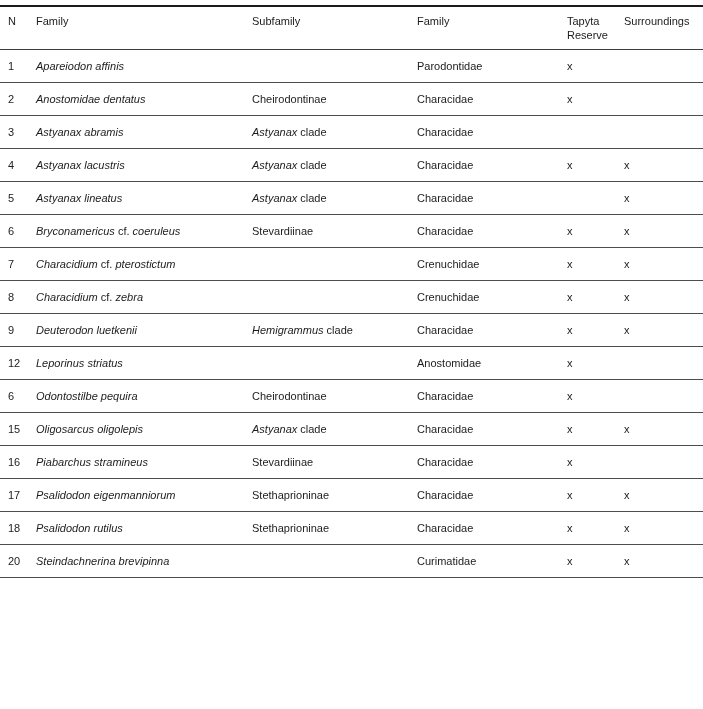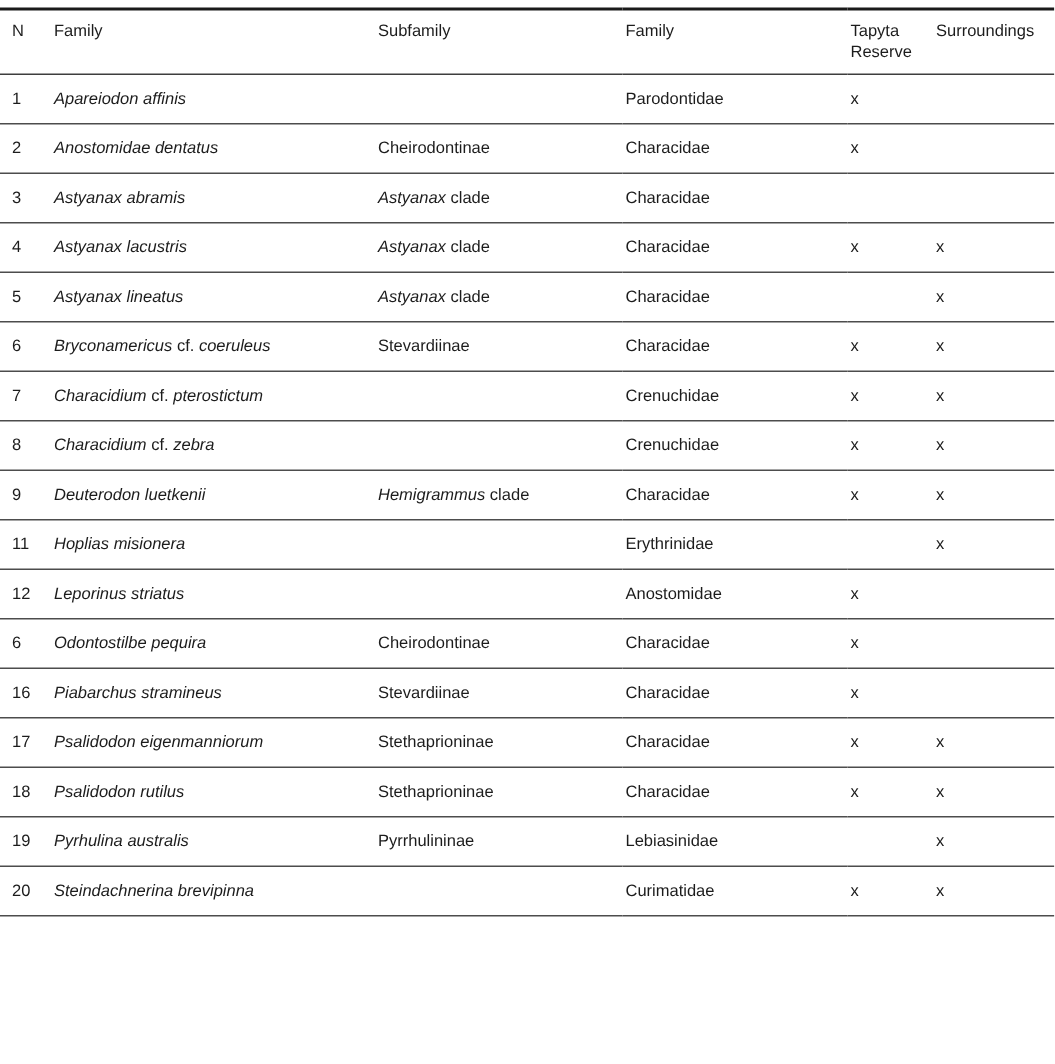--- a/index.html
+++ b/index.html
@@ -137,44 +137,44 @@
         </tr>
         <tr>
           <td class="n-cell">9</td>
           <td class="species-cell"><i>Deuterodon</i> <i>luetkenii</i></td>
           <td class="subfamily-cell"><i>Hemigrammus</i> clade</td>
           <td class="family-cell">Characidae</td>
           <td class="tapyta-cell">x</td>
           <td class="surround-cell">x</td>
         </tr>
         <tr>
-          <td class="n-cell">11</td>
-          <td class="species-cell"><i>Hoplias</i> <i>misionera</i></td>
-          <td class="subfamily-cell"></td>
-          <td class="family-cell">Erythrinidae</td>
-          <td class="tapyta-cell"></td>
-          <td class="surround-cell">x</td>
-        </tr>
-        <tr>
           <td class="n-cell">12</td>
           <td class="species-cell"><i>Leporinus</i> <i>striatus</i></td>
           <td class="subfamily-cell"></td>
           <td class="family-cell">Anostomidae</td>
           <td class="tapyta-cell">x</td>
           <td class="surround-cell"></td>
         </tr>
         <tr>
           <td class="n-cell">6</td>
           <td class="species-cell"><i>Odontostilbe</i> <i>pequira</i></td>
           <td class="subfamily-cell">Cheirodontinae</td>
           <td class="family-cell">Characidae</td>
           <td class="tapyta-cell">x</td>
           <td class="surround-cell"></td>
         </tr>
         <tr>
+          <td class="n-cell">15</td>
+          <td class="species-cell"><i>Oligosarcus</i> <i>oligolepis</i></td>
+          <td class="subfamily-cell"><i>Astyanax</i> clade</td>
+          <td class="family-cell">Characidae</td>
+          <td class="tapyta-cell">x</td>
+          <td class="surround-cell">x</td>
+        </tr>
+        <tr>
           <td class="n-cell">16</td>
           <td class="species-cell"><i>Piabarchus</i> <i>stramineus</i></td>
           <td class="subfamily-cell">Stevardiinae</td>
           <td class="family-cell">Characidae</td>
           <td class="tapyta-cell">x</td>
           <td class="surround-cell"></td>
         </tr>
         <tr>
           <td class="n-cell">17</td>
           <td class="species-cell"><i>Psalidodon</i> <i>eigenmanniorum</i></td>
@@ -182,28 +182,20 @@
           <td class="family-cell">Characidae</td>
           <td class="tapyta-cell">x</td>
           <td class="surround-cell">x</td>
         </tr>
         <tr>
           <td class="n-cell">18</td>
           <td class="species-cell"><i>Psalidodon</i> <i>rutilus</i></td>
           <td class="subfamily-cell">Stethaprioninae</td>
           <td class="family-cell">Characidae</td>
           <td class="tapyta-cell">x</td>
-          <td class="surround-cell">x</td>
-        </tr>
-        <tr>
-          <td class="n-cell">19</td>
-          <td class="species-cell"><i>Pyrhulina</i> <i>australis</i></td>
-          <td class="subfamily-cell">Pyrrhulininae</td>
-          <td class="family-cell">Lebiasinidae</td>
-          <td class="tapyta-cell"></td>
           <td class="surround-cell">x</td>
         </tr>
         <tr>
           <td class="n-cell">20</td>
           <td class="species-cell"><i>Steindachnerina</i> <i>brevipinna</i></td>
           <td class="subfamily-cell"></td>
           <td class="family-cell">Curimatidae</td>
           <td class="tapyta-cell">x</td>
           <td class="surround-cell">x</td>
         </tr>

